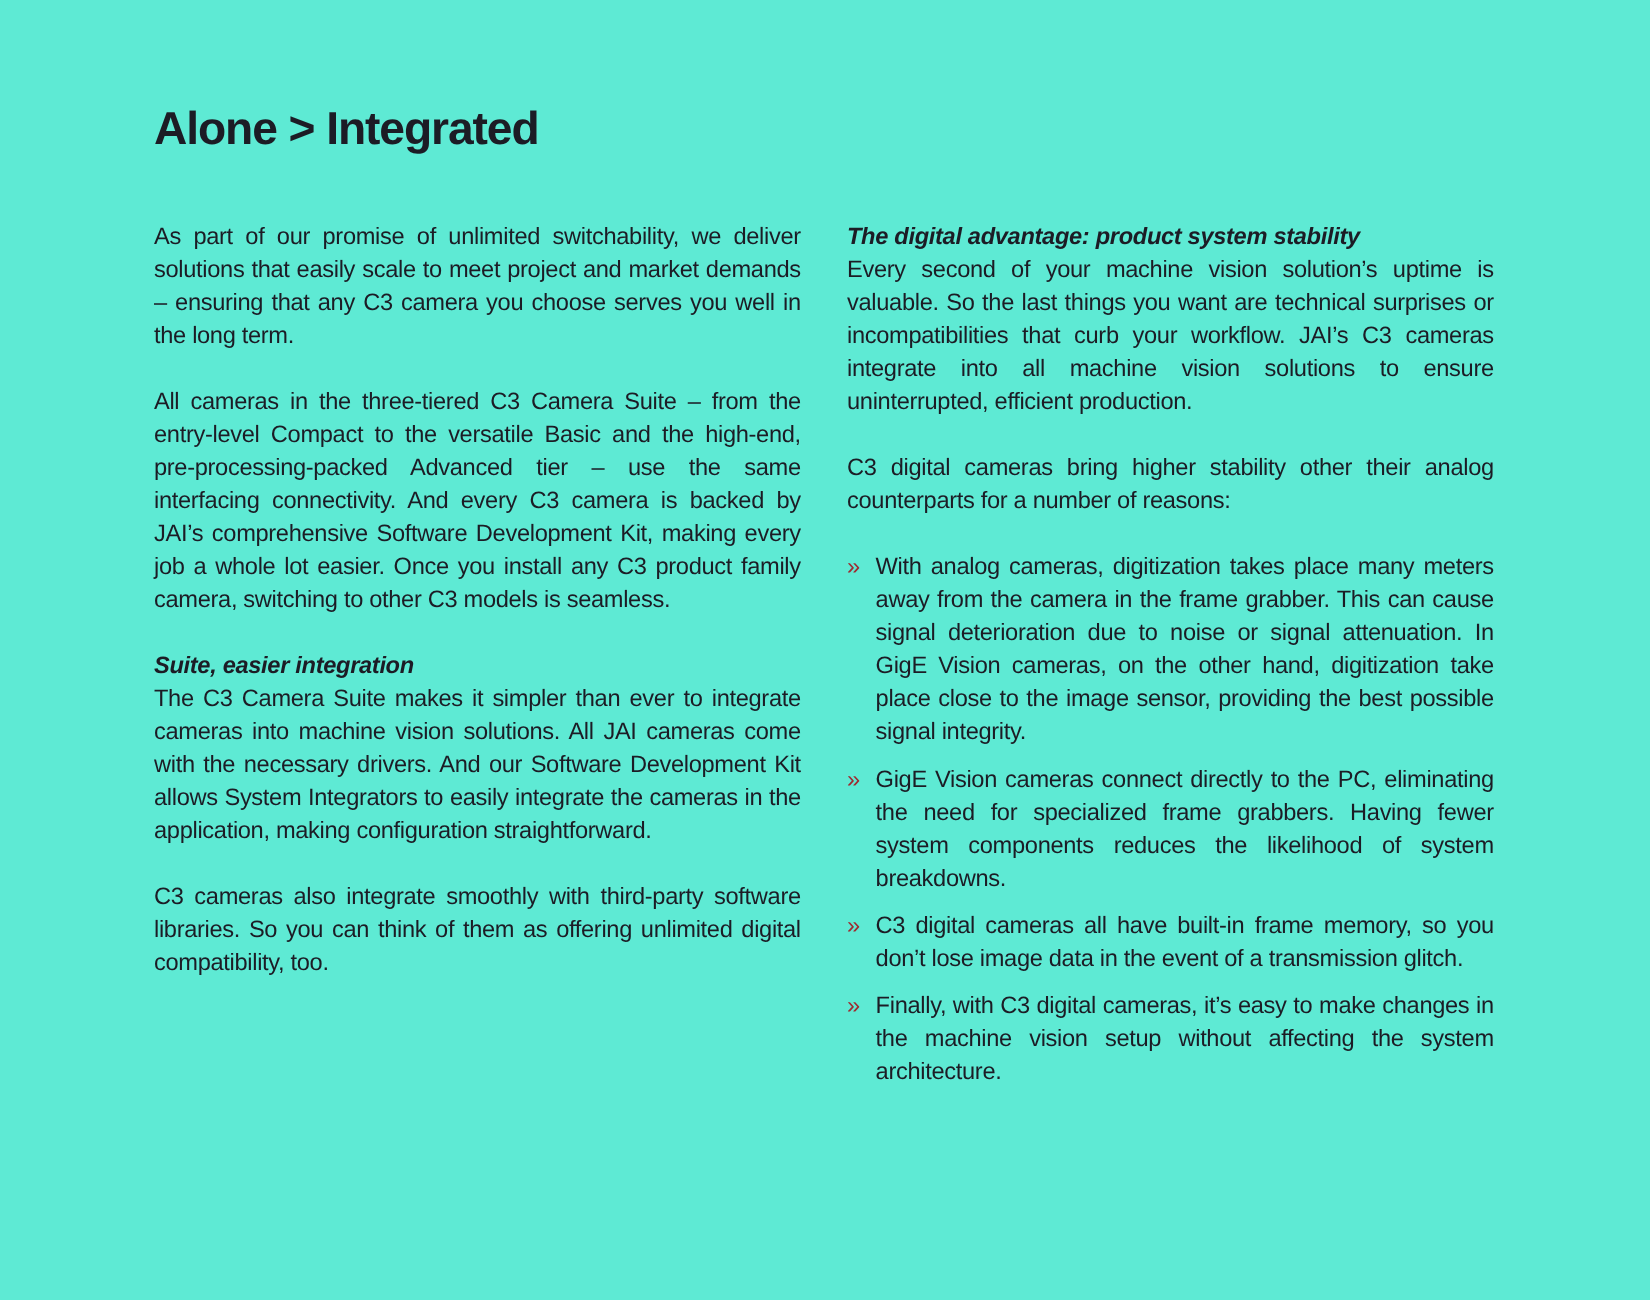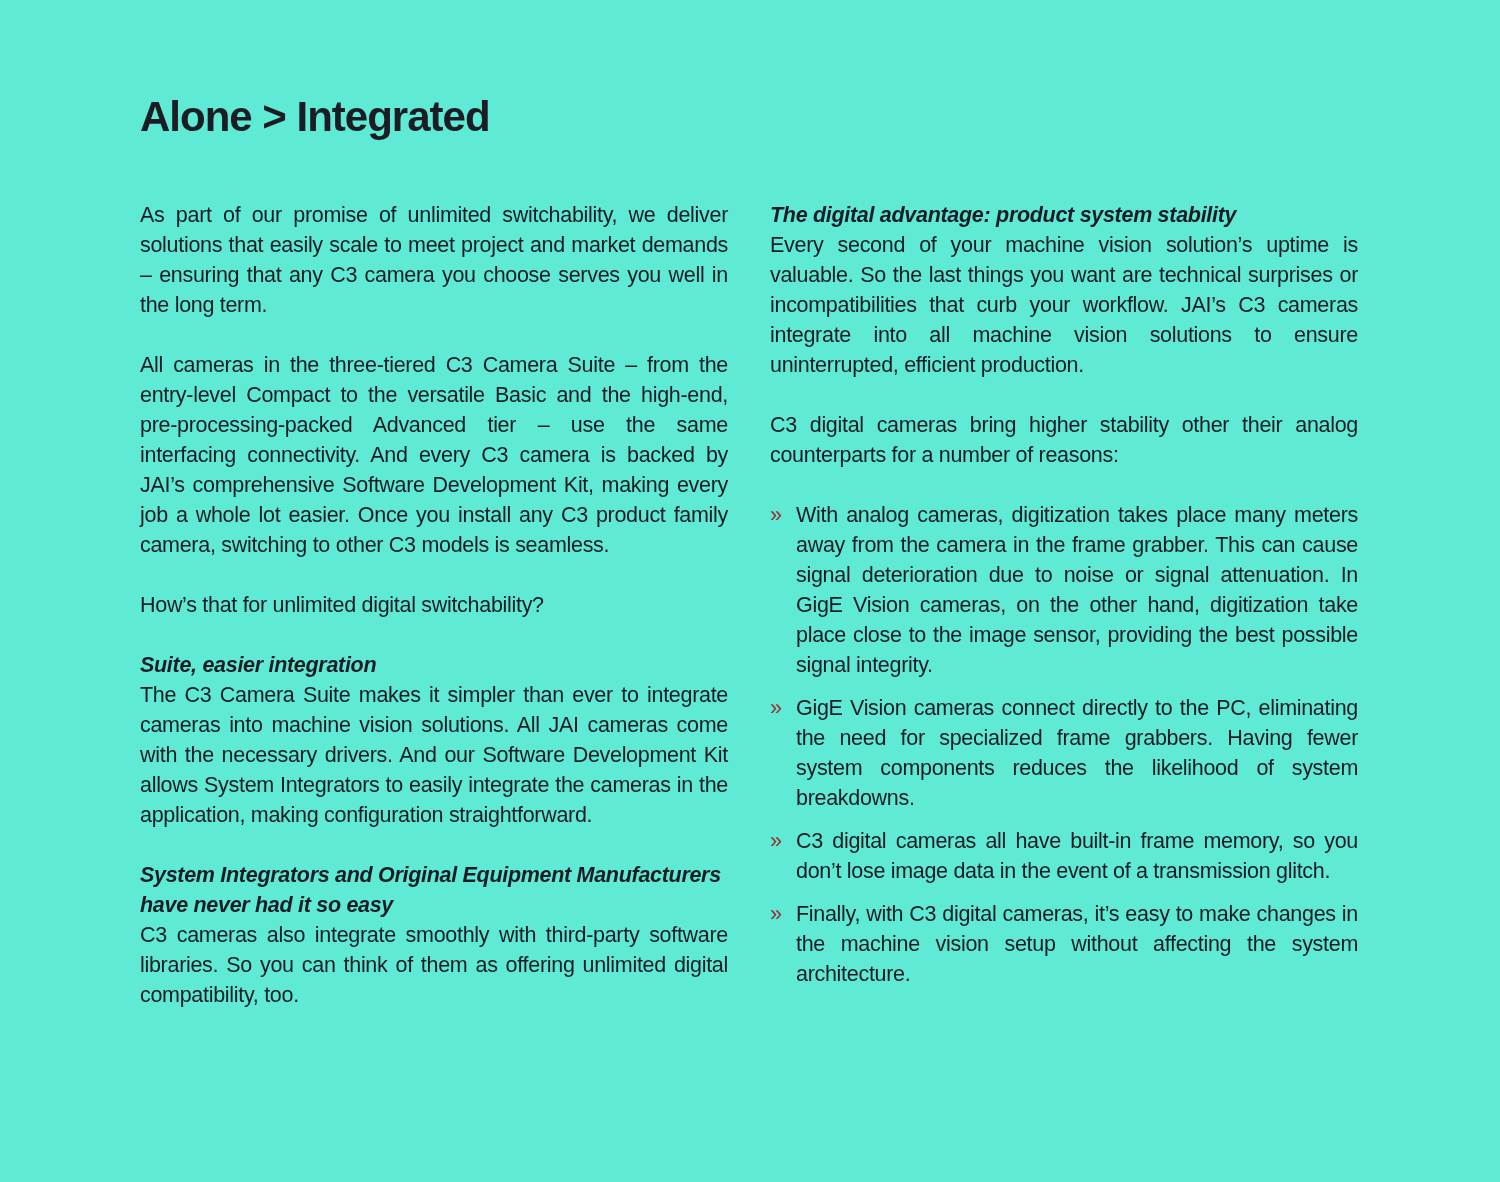--- a/index.html
+++ b/index.html
@@ -86,27 +86,25 @@
 
   <h1 class="page-title">Alone &gt; Integrated</h1>
 
   <div class="columns">
 
     <div class="col">
       <p>As part of our promise of unlimited switchability, we deliver solutions that easily scale to meet project and market demands – ensuring that any C3 camera you choose serves you well in the long term.</p>
 
       <p>All cameras in the three-tiered C3 Camera Suite – from the entry-level Compact to the versatile Basic and the high-end, pre-processing-packed Advanced tier – use the same interfacing connectivity. And every C3 camera is backed by JAI’s comprehensive Software Development Kit, making every job a whole lot easier. Once you install any C3 product family camera, switching to other C3 models is seamless.</p>
 
-      <p>How’s that for unlimited digital switchability?</p>
 
       <h3 class="subhead">Suite, easier integration</h3>
 
       <p>The C3 Camera Suite makes it simpler than ever to integrate cameras into machine vision solutions. All JAI cameras come with the necessary drivers. And our Software Development Kit allows System Integrators to easily integrate the cameras in the application, making configuration straightforward.</p>
 
-      <h3 class="subhead">System Integrators and Original Equipment Manufacturers have never had it so easy</h3>
 
       <p>C3 cameras also integrate smoothly with third-party software libraries. So you can think of them as offering unlimited digital compatibility, too.</p>
     </div>
 
     <div class="col">
       <h3 class="subhead">The digital advantage: product system stability</h3>
 
       <p>Every second of your machine vision solution’s uptime is valuable. So the last things you want are technical surprises or incompatibilities that curb your workflow. JAI’s C3 cameras integrate into all machine vision solutions to ensure uninterrupted, efficient production.</p>
 
       <p>C3 digital cameras bring higher stability other their analog counterparts for a number of reasons:</p>

